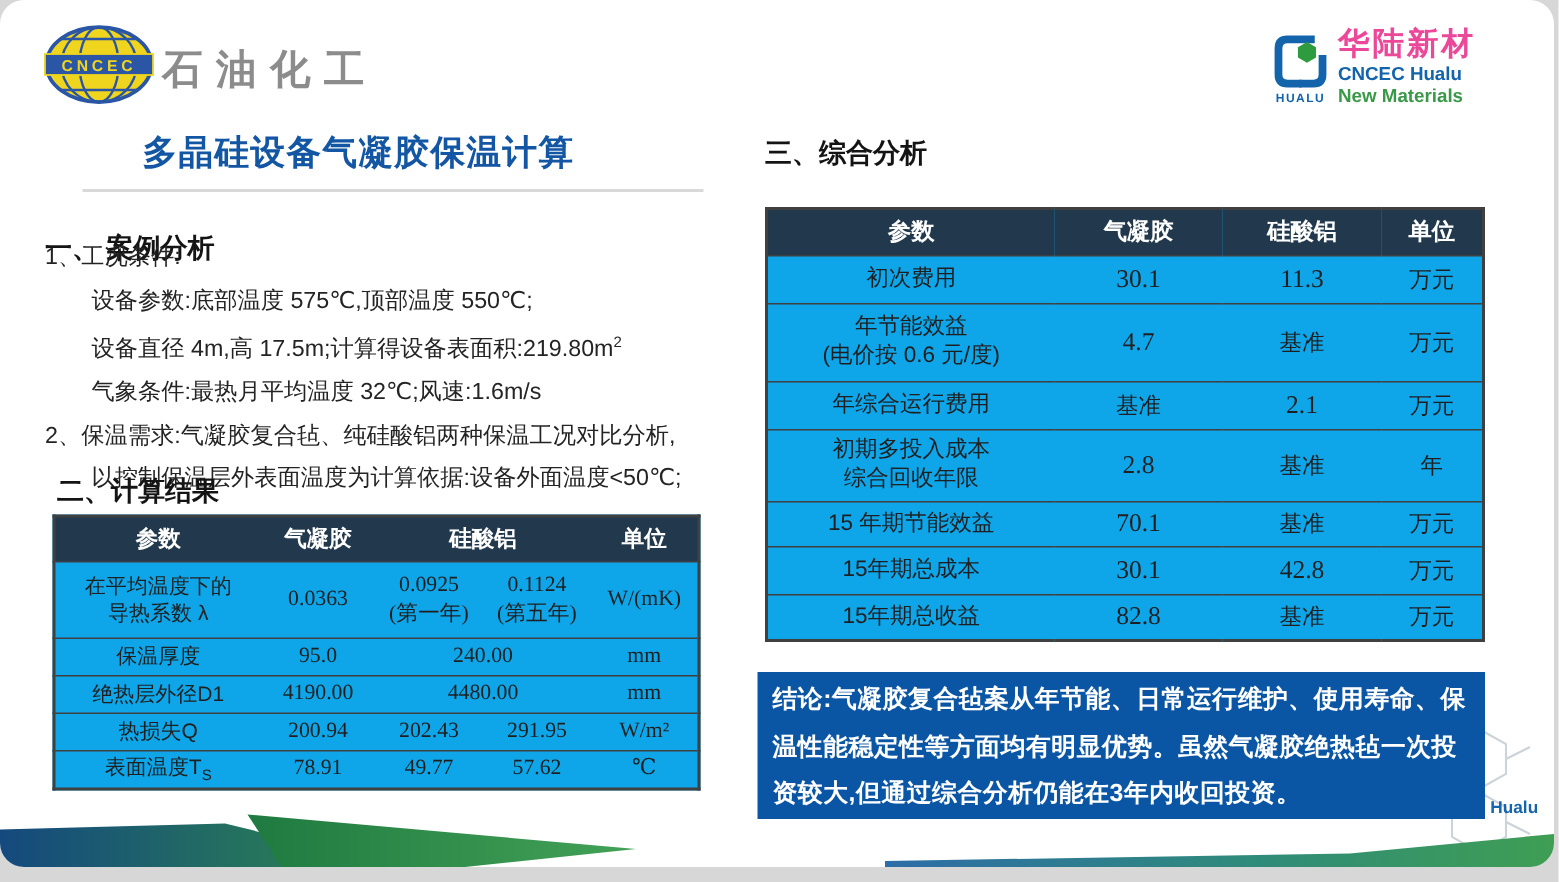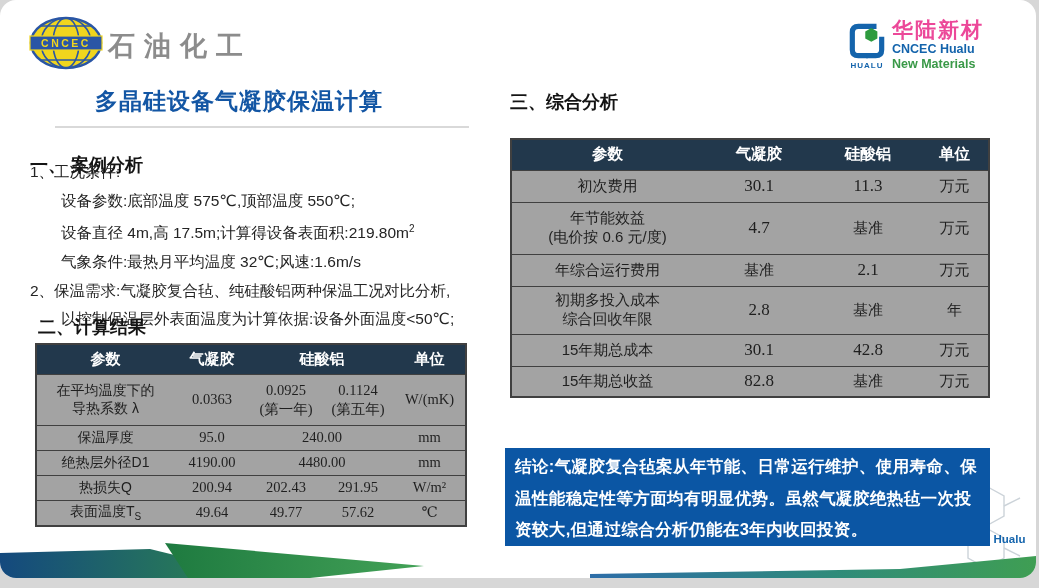--- a/index.html
+++ b/index.html
@@ -44,21 +44,21 @@
   #h-case { left:30px; top:133px;margin-top:20px; }
   #h-calc { left:38px; top:315px; }
   #h-comp { left:510px; top:90px; }
   
   .case-text { position:absolute; left:30px; top:158px; width:470px; font-size:15.5px; color:#242424; }
   .case-text .ln { line-height:28.6px; white-space:nowrap; }
   .case-text .indent { padding-left:31px; }
   sup { font-size:10px; }
   sub { font-size:10px; }
   
-  table { border-collapse:collapse; table-layout:fixed; background:#a3a3a3; }
+  table { border-collapse:collapse; table-layout:fixed; background:#0ea5e9; }
   .tbl { border:2px solid #404040; }
   .tbl td, .tbl th { border-top:1.4px solid #404040; text-align:center; vertical-align:middle; padding:1px 2px; }
   .tbl thead th { background:#22384c; color:#ffffff; font-weight:700; border-top:none; }
   .num { font-family:"Liberation Serif","DejaVu Serif",serif; }
   .calc-table { position:absolute; left:35px; top:343px; width:430px; font-size:14px; }
   .calc-table thead th { font-size:15px; }
   .calc-table .num { font-size:14.5px; }
   .comp-table { position:absolute; left:510px; top:138px; width:478px; font-size:15px; }
   .comp-table thead th { font-size:15.5px; }
   .comp-table .num { font-size:17px; }
@@ -180,21 +180,21 @@
       </tr>
       <tr style="height:25px">
         <td>热损失Q</td>
         <td class="num">200.94</td>
         <td class="num">202.43</td>
         <td class="num">291.95</td>
         <td class="num">W/m²</td>
       </tr>
       <tr style="height:26px">
         <td><span>表面温度T</span><sub>S</sub></td>
-        <td class="num">49.64</td>
+        <td class="num">78.91</td>
         <td class="num">49.77</td>
         <td class="num">57.62</td>
         <td class="num">℃</td>
       </tr>
     </tbody>
   </table>
 
   <div class="sec-heading" id="h-comp">三、综合分析</div>
   <table class="tbl comp-table">
     <colgroup>
@@ -240,20 +240,29 @@
         <td>万元</td>
       </tr>
       <tr style="height:48px">
         <td class="cell-sub">
             <div>初期多投入成本</div>
             <div>综合回收年限</div>
           </td>
         <td class="num">2.8</td>
         <td>基准</td>
         <td>年</td>
+      </tr>
+      <tr style="height:30px">
+        <td class="cell-sub">
+            <div>15 年期节能效益</div>
+            <div></div>
+          </td>
+        <td class="num">70.1</td>
+        <td>基准</td>
+        <td>万元</td>
       </tr>
       <tr style="height:32px">
         <td class="cell-sub">
             <div>15年期总成本</div>
             <div></div>
           </td>
         <td class="num">30.1</td>
         <td class="num">42.8</td>
         <td>万元</td>
       </tr>

